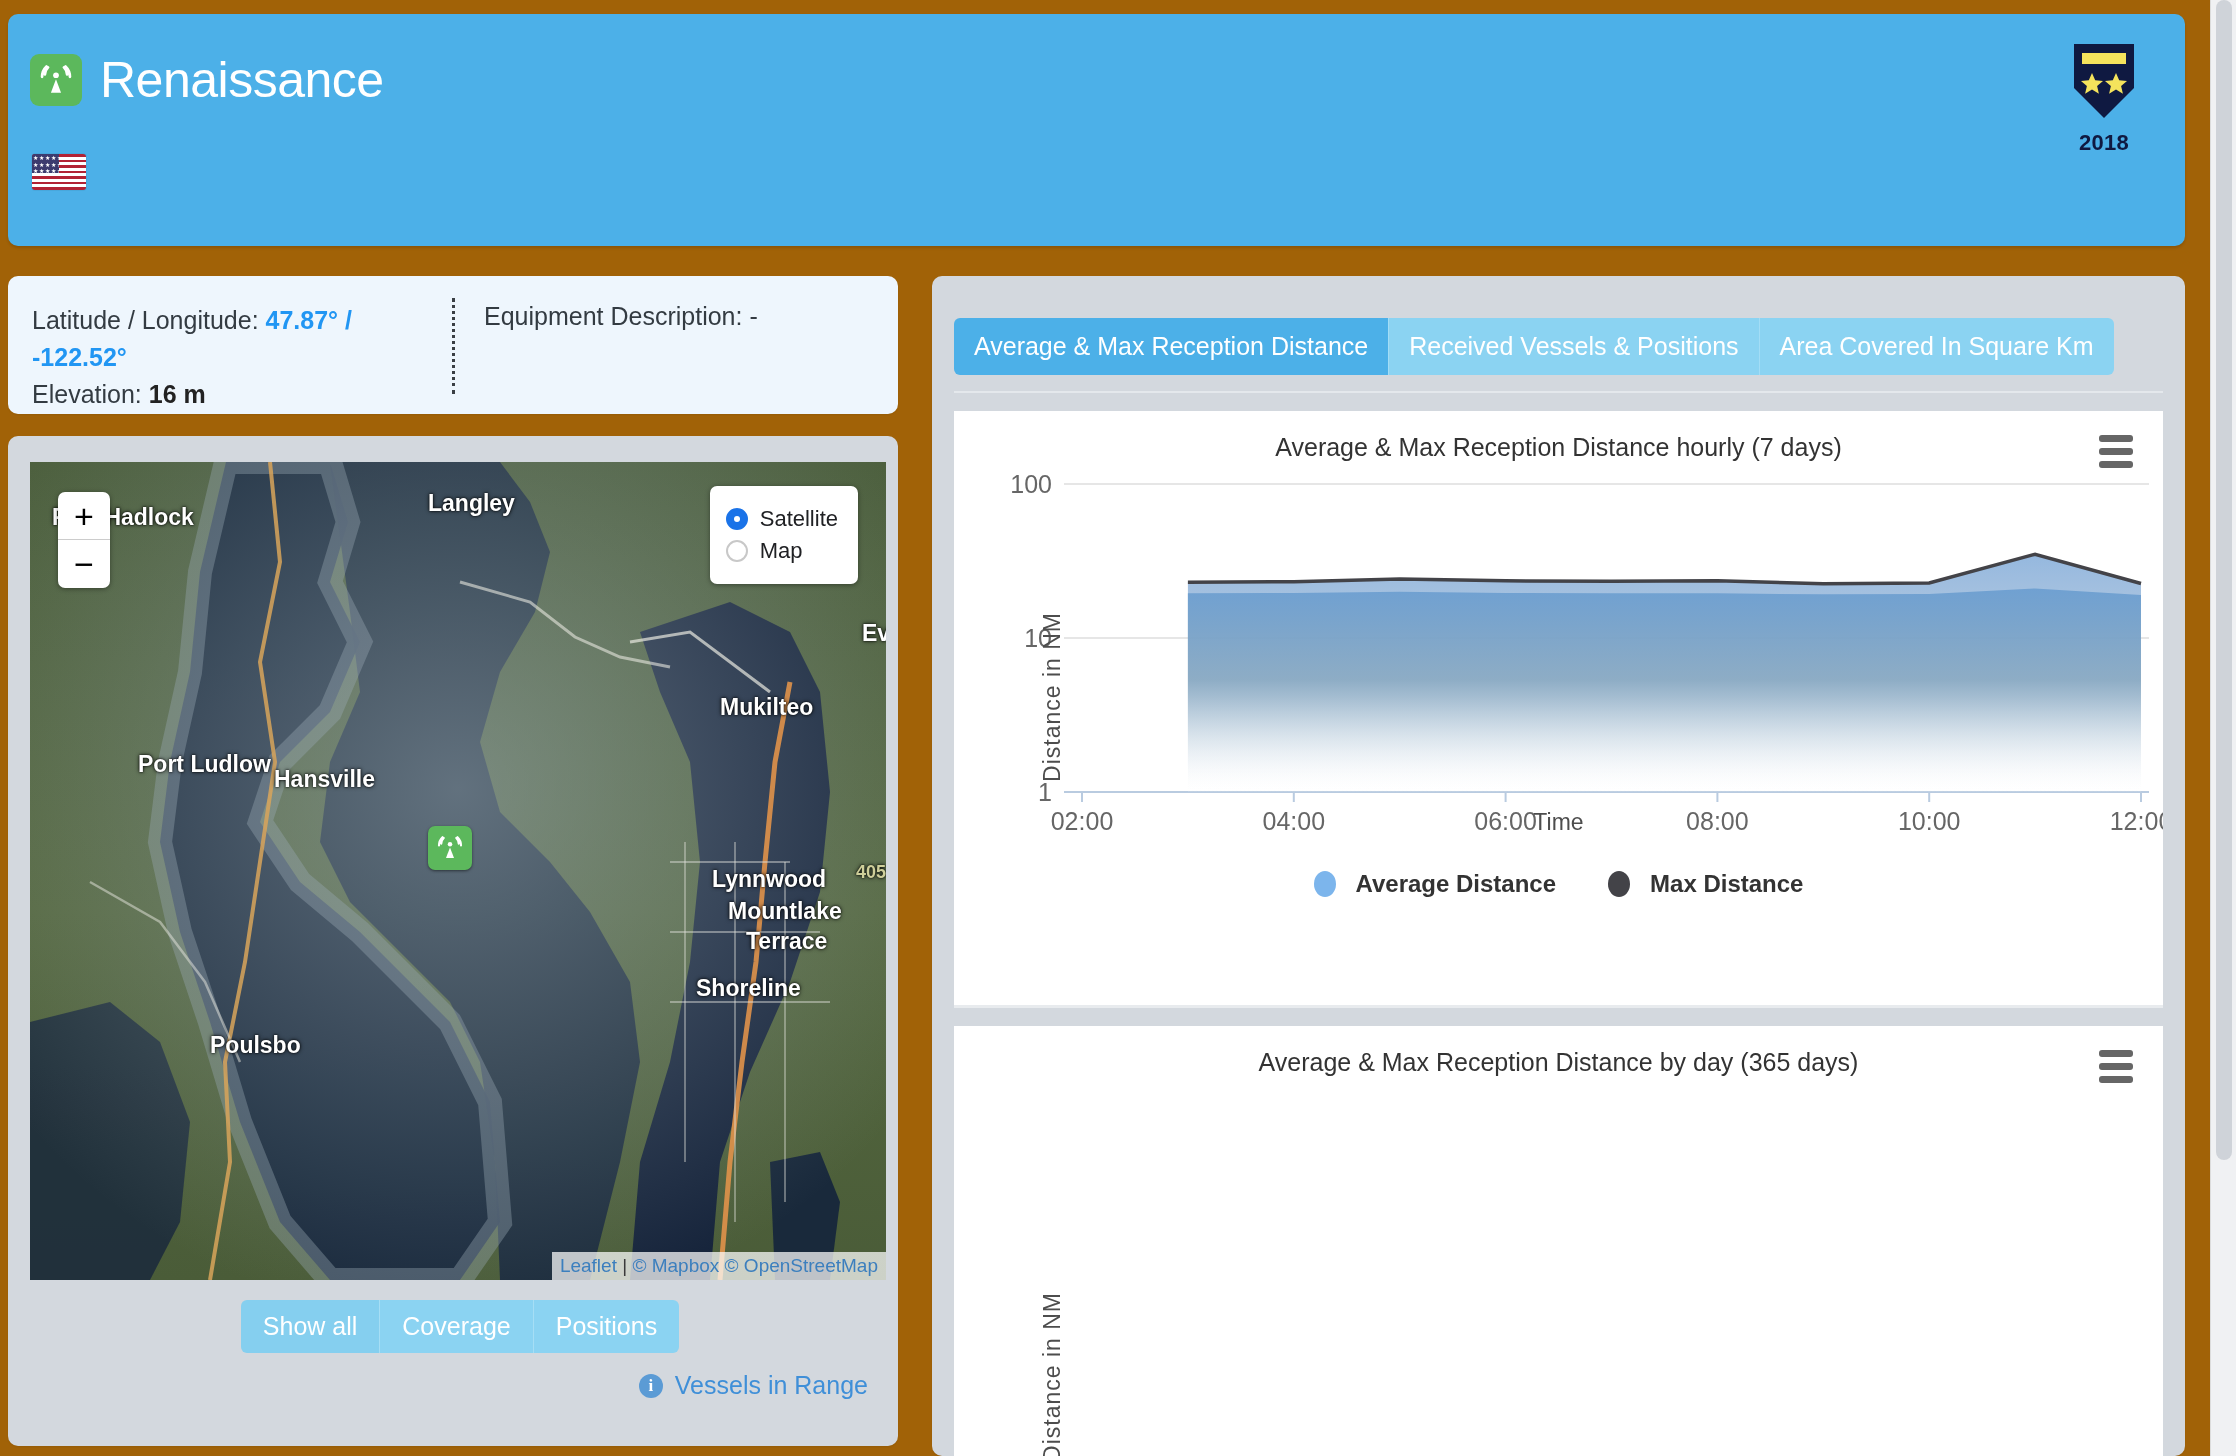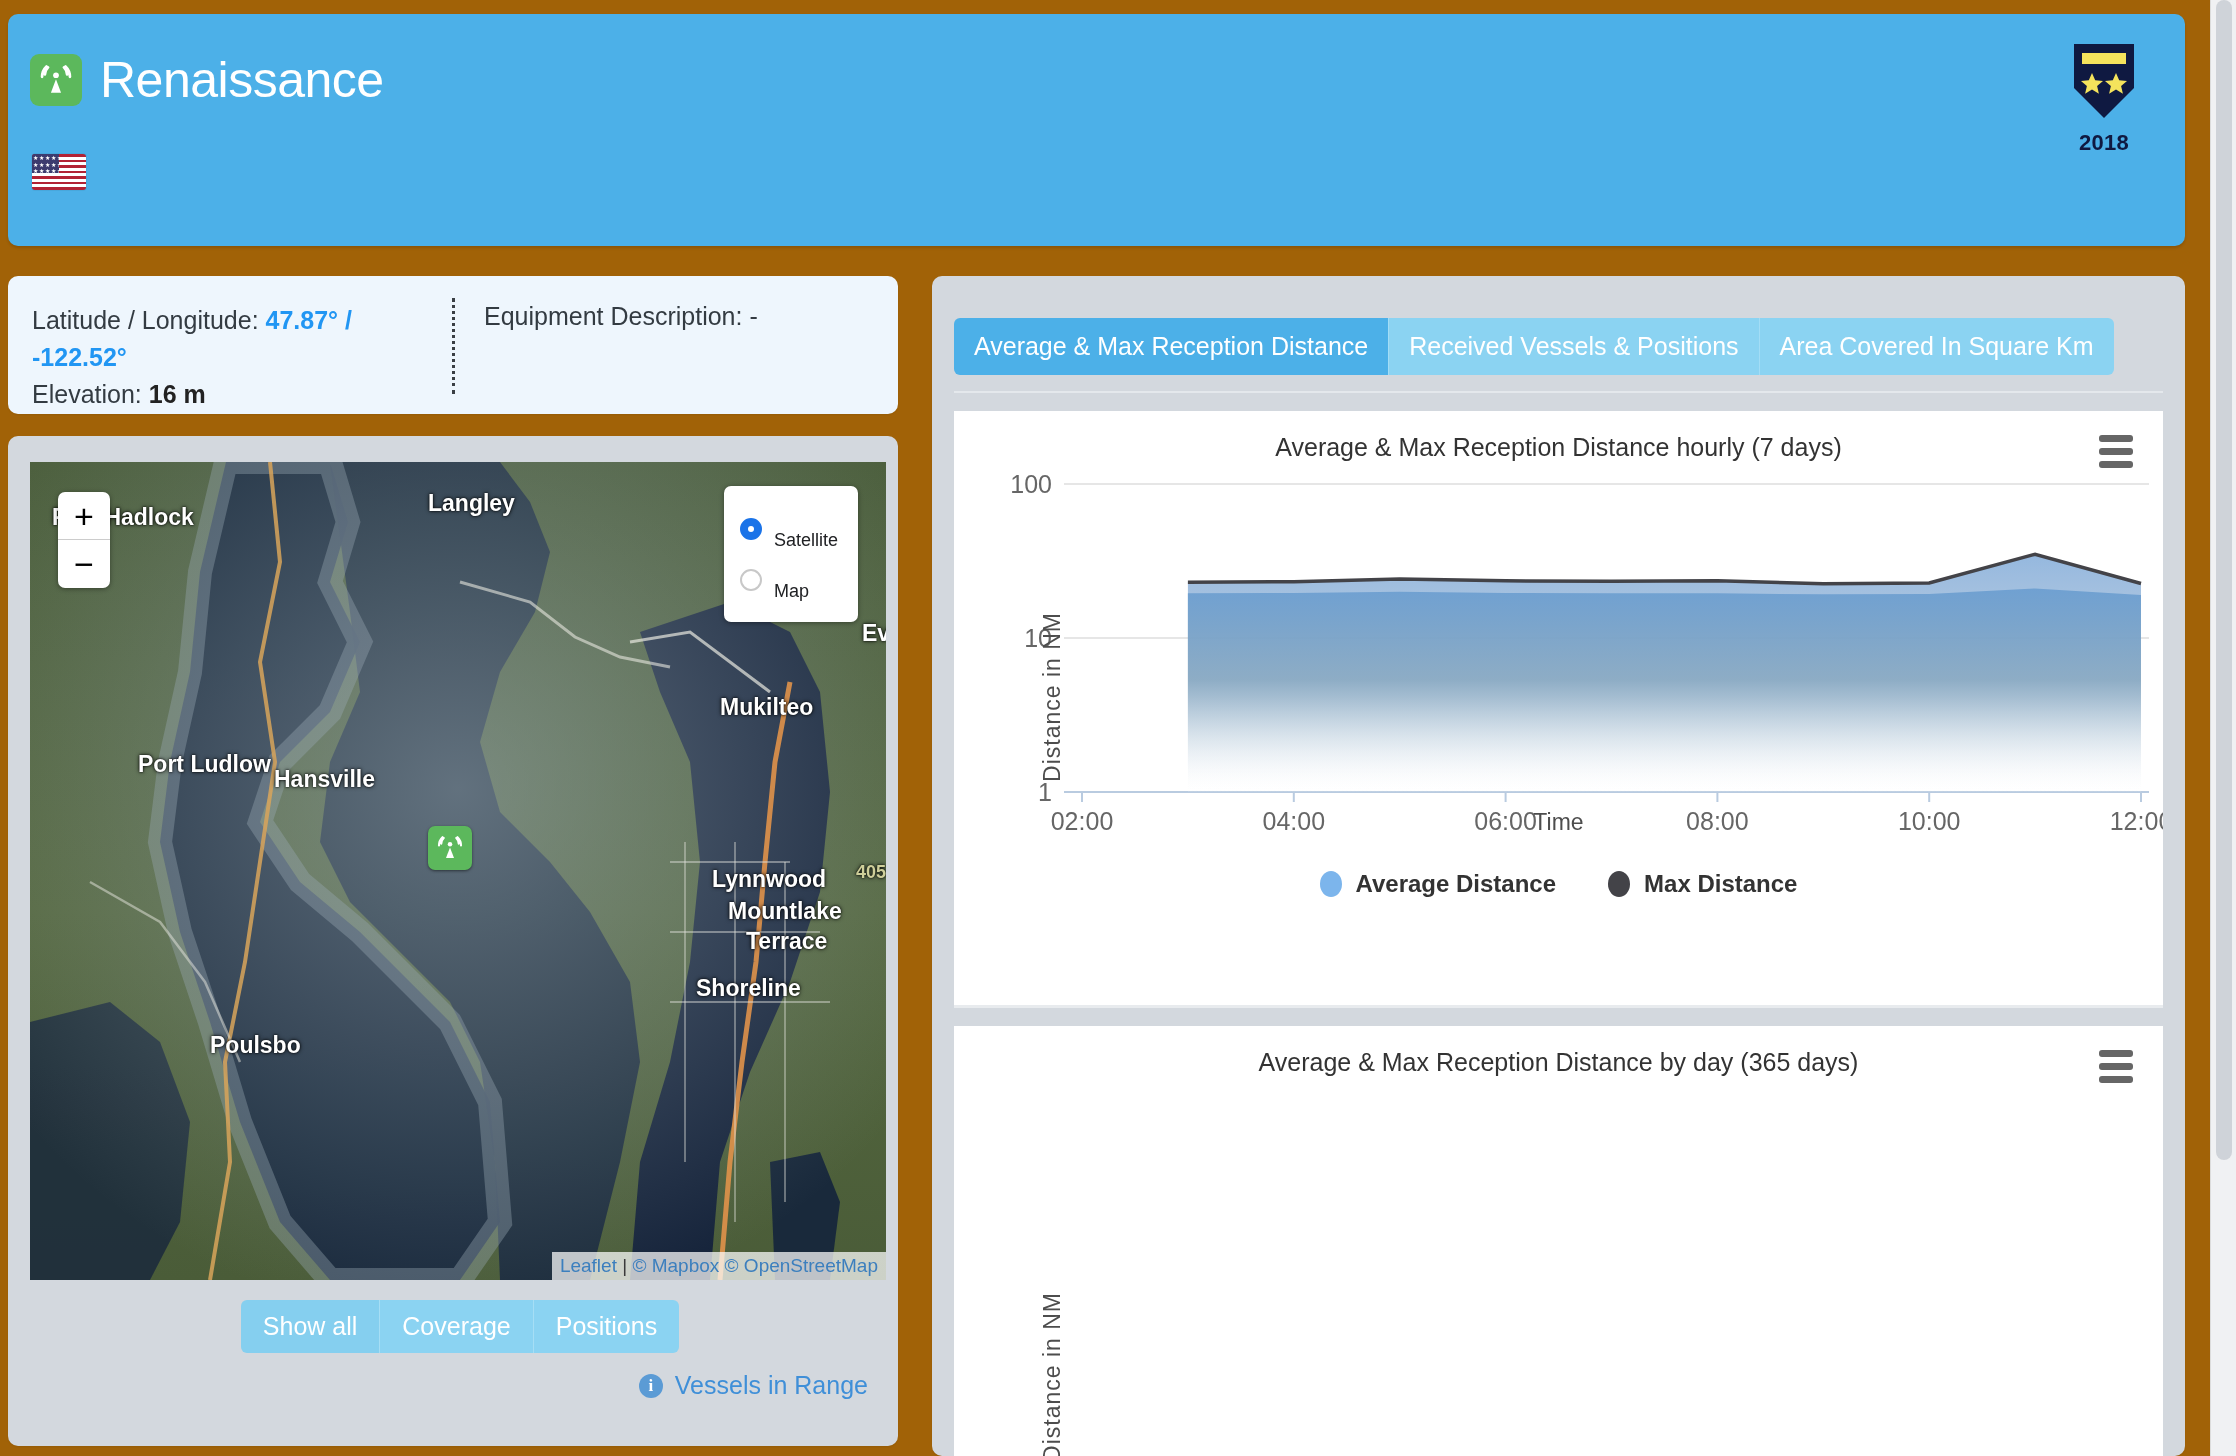--- a/index.html
+++ b/index.html
@@ -173,21 +173,21 @@
   .radio {
     width: 22px; height: 22px; border-radius: 50%;
     border: 2px solid #c8c8c8; background:#fff; flex:none;
     position: relative;
   }
   .radio.on { border-color:#1a73e8; background:#1a73e8; }
   .radio.on::after {
     content:""; position:absolute; left:6px; top:6px;
     width: 6px; height:6px; border-radius:50%; background:#fff;
   }
-  .layer-label { font-size: 18px; color:#202124;margin-top:24px; }
+  .layer-label { font-size: 22px; color:#202124; }
 
   .map-marker {
     position: absolute;
     left: 398px; top: 364px;
     width: 44px; height: 44px;
     background: #5cb85c;
     border-radius: 7px;
     display:flex; align-items:center; justify-content:center;
     z-index: 15;
     box-shadow: 0 1px 3px rgba(0,0,0,0.5);
@@ -318,21 +318,21 @@
     left: 0; right: 0; bottom: 4px;
     text-align: center;
     font-size: 23px;
     color: #4d4d4d;
   }
   .legend {
     position: absolute;
     left: 0; right: 0; bottom: 34px;
     display:flex; align-items:center; justify-content:center; gap: 52px;
   }
-  .legend-item { display:flex; align-items:center; gap: 14px; cursor:pointer; }
+  .legend-item { display:flex; align-items:center; gap: 20px; cursor:pointer; }
   .legend-dot { width: 22px; height: 26px; border-radius: 50%; }
   .legend-text { font-size: 24px; font-weight: 700; color: #333; }
 
   .plot2-wrap { position: relative; width:100%; height: 400px; }
 
   
   .pagescroll {
     position: absolute;
     right: 0; top: 0; width: 26px; height: 1456px;
     background: #f0f1f3;

